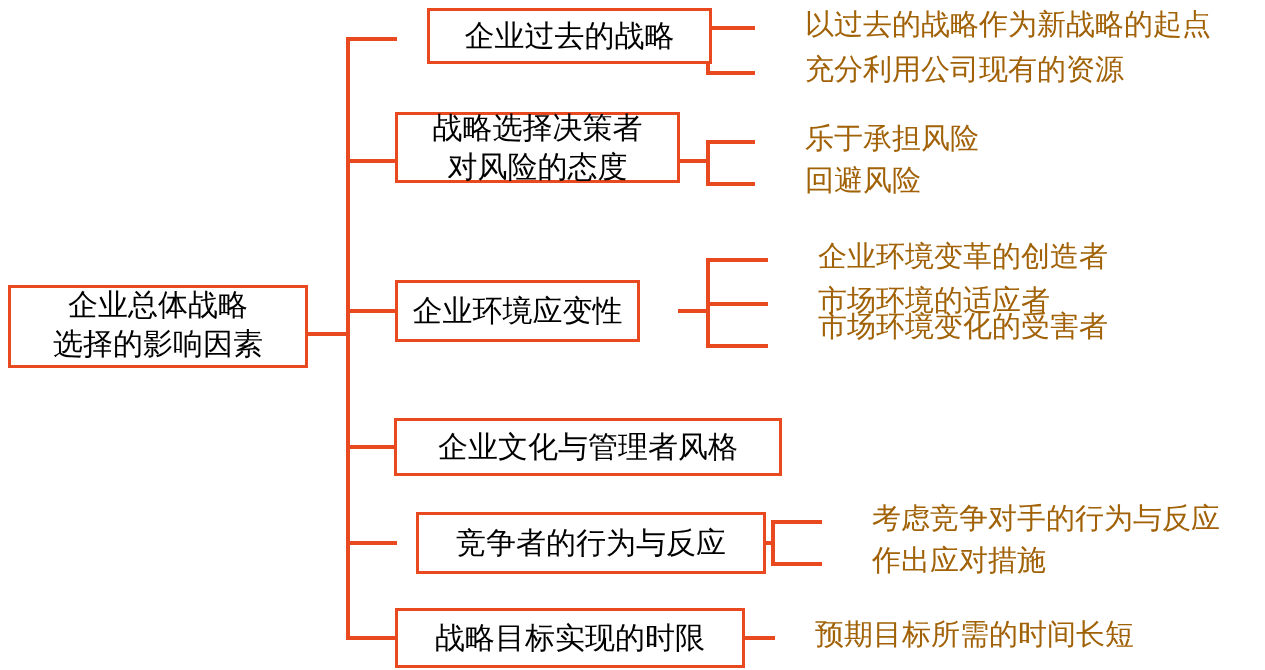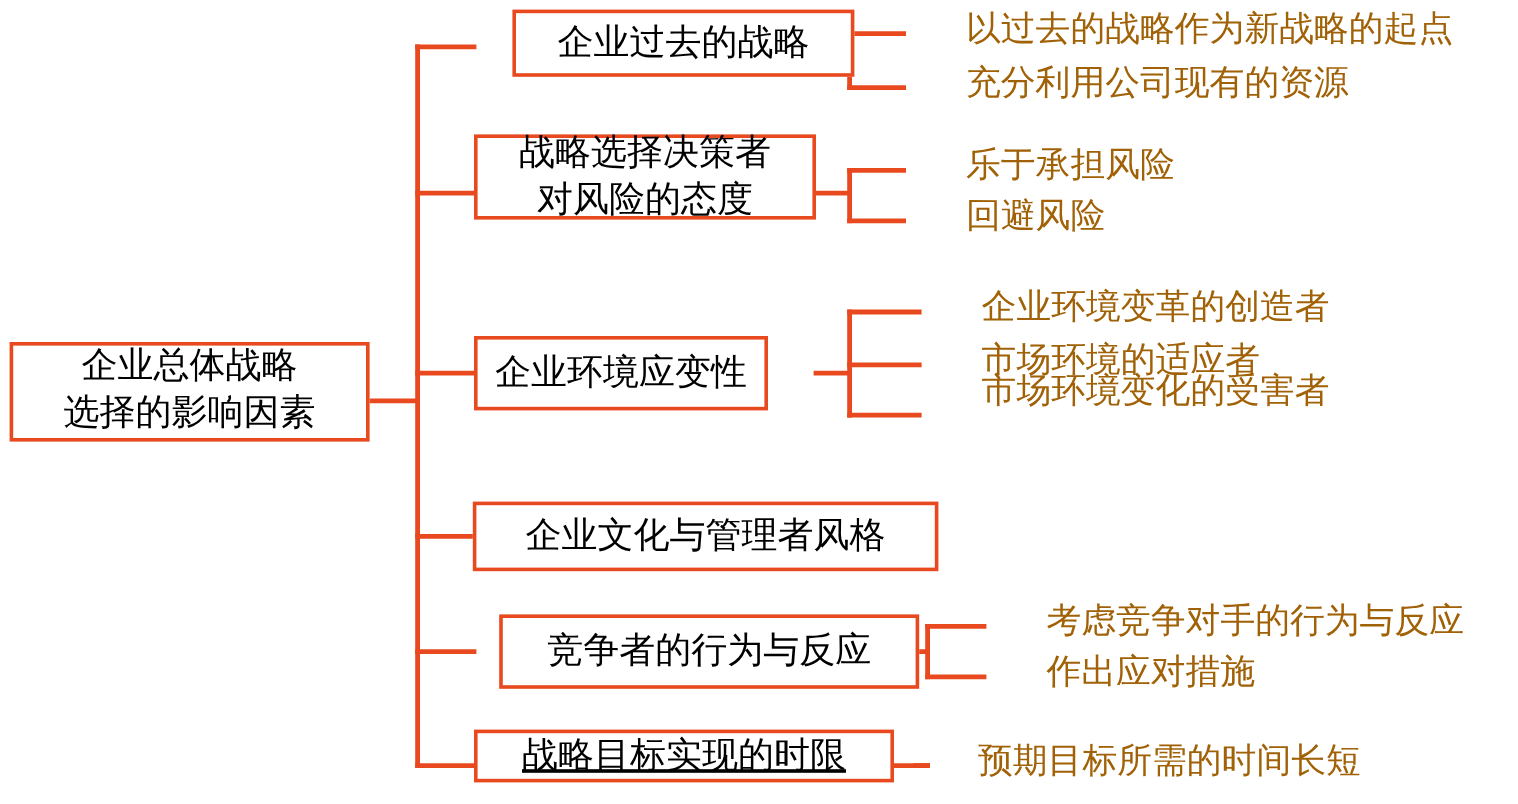--- a/index.html
+++ b/index.html
@@ -88,16 +88,16 @@
       <div class="leaf" style="left: 765px; top: 124px; font-size: 29px;">乐于承担风险</div>
       <div class="leaf" style="left: 765px; top: 166px; font-size: 29px;">回避风险</div>
       <div class="node" style="left: 395px; top: 280px; width: 245px; height: 62px; font-size: 30px;">企业环境应变性</div>
       <div class="leaf" style="left: 778px; top: 242px; font-size: 29px;">企业环境变革的创造者</div>
       <div class="leaf" style="left: 778px; top: 286px; font-size: 29px;">市场环境的适应者</div>
       <div class="leaf" style="left: 778px; top: 312px; font-size: 29px;">市场环境变化的受害者</div>
       <div class="node" style="left: 394px; top: 418px; width: 388px; height: 58px; font-size: 30px;">企业文化与管理者风格</div>
       <div class="node" style="left: 395px; top: 512px; width: 350px; height: 62px; font-size: 30px; margin-left: 21px;">竞争者的行为与反应</div>
       <div class="leaf" style="left: 832px; top: 504px; font-size: 29px;">考虑竞争对手的行为与反应</div>
       <div class="leaf" style="left: 832px; top: 546px; font-size: 29px;">作出应对措施</div>
-      <div class="node" style="left: 395px; top: 608px; width: 350px; height: 44px; font-size: 30px; text-decoration: underline;">战略目标实现的时限</div>
+      <div class="node" style="left: 395px; top: 608px; width: 350px; height: 60px; font-size: 30px;">战略目标实现的时限</div>
       <div class="leaf" style="left: 775px; top: 620px; font-size: 29px;">预期目标所需的时间长短</div>
     </div>
 </div>
 
 </body></html>

